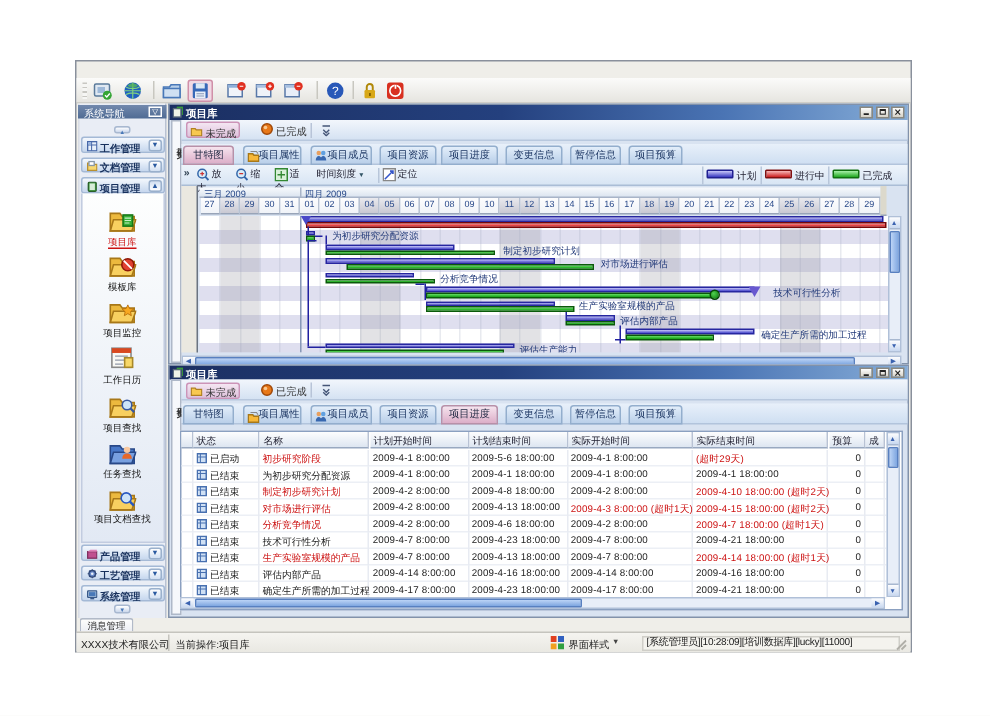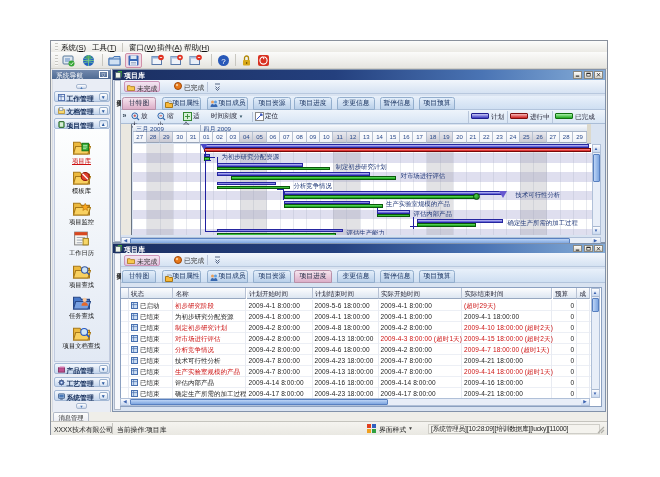--- a/index.html
+++ b/index.html
@@ -29,29 +29,20 @@
 .ftab{position:absolute;top:1.5px;height:11px;font-size:6.8px;color:#333;}
 .ftab.sel{background:linear-gradient(#f4e6f2,#dfc2dc);border:1px solid #cc94b8;border-radius:2px;}
 .trow2{position:absolute;left:7.5px;right:0;height:14px;background:linear-gradient(#e8f0fa,#cfdff2);border-bottom:1px solid #b2c4dc;}
 .tab2{position:absolute;top:1px;height:13px;background:linear-gradient(#e3eefa,#b9cfe9);border:1px solid #93aecd;border-radius:2.5px 2.5px 0 0;font-size:6.8px;color:#16305e;text-align:center;}
 .tab2.sel{background:linear-gradient(#f6e4ee,#dcaec8);color:#222a44;border:1px solid #b890a8;}
 .statusbar{left:51px;top:421px;width:556px;height:13.5px;background:linear-gradient(#f5f4f0,#e9e8e2);border-top:1px solid #c5c4be;font-size:6.8px;color:#222;}
 </style></head>
 <body>
 <div id="page">
 <div class="abs" id="win"></div>
-<div class="abs" id="menubar">
- <div class="grip" style="left:4px;top:2px;height:8px;"></div>
- <span class="mi" style="left:10px;">系统(<u>S</u>)</span>
- <span class="mi" style="left:41px;">工具(<u>T</u>)</span>
- <span class="mi" style="left:71px;width:1px;height:9px;background:#c8c7c0;"></span>
- <span class="mi" style="left:78px;">窗口(<u>W</u>)</span>
- <span class="mi" style="left:106px;">插件(<u>A</u>)</span>
- <span class="mi" style="left:133px;">帮助(<u>H</u>)</span>
-</div>
 <div class="abs" id="toolbar">
  <div class="grip" style="left:4px;top:3px;height:11px;"></div>
  <svg class="ticon" style="left:11px;" viewBox="0 0 13 13">
         <rect x="1" y="2" width="10" height="8" rx="1" fill="#dfe8f2" stroke="#5a7a9a"></rect>
         <rect x="3" y="4" width="5" height="4" fill="#9db8d8"></rect>
         <circle cx="9.5" cy="9.5" r="3" fill="#35a535"></circle>
         <path d="M8 9.5l1.2 1.2 2-2.4" stroke="#fff" stroke-width="0.9" fill="none"></path>
       </svg>
  <svg class="ticon" style="left:31px;" viewBox="0 0 13 13">
         <circle cx="6.5" cy="6.5" r="5.5" fill="#2060c0"></circle>

